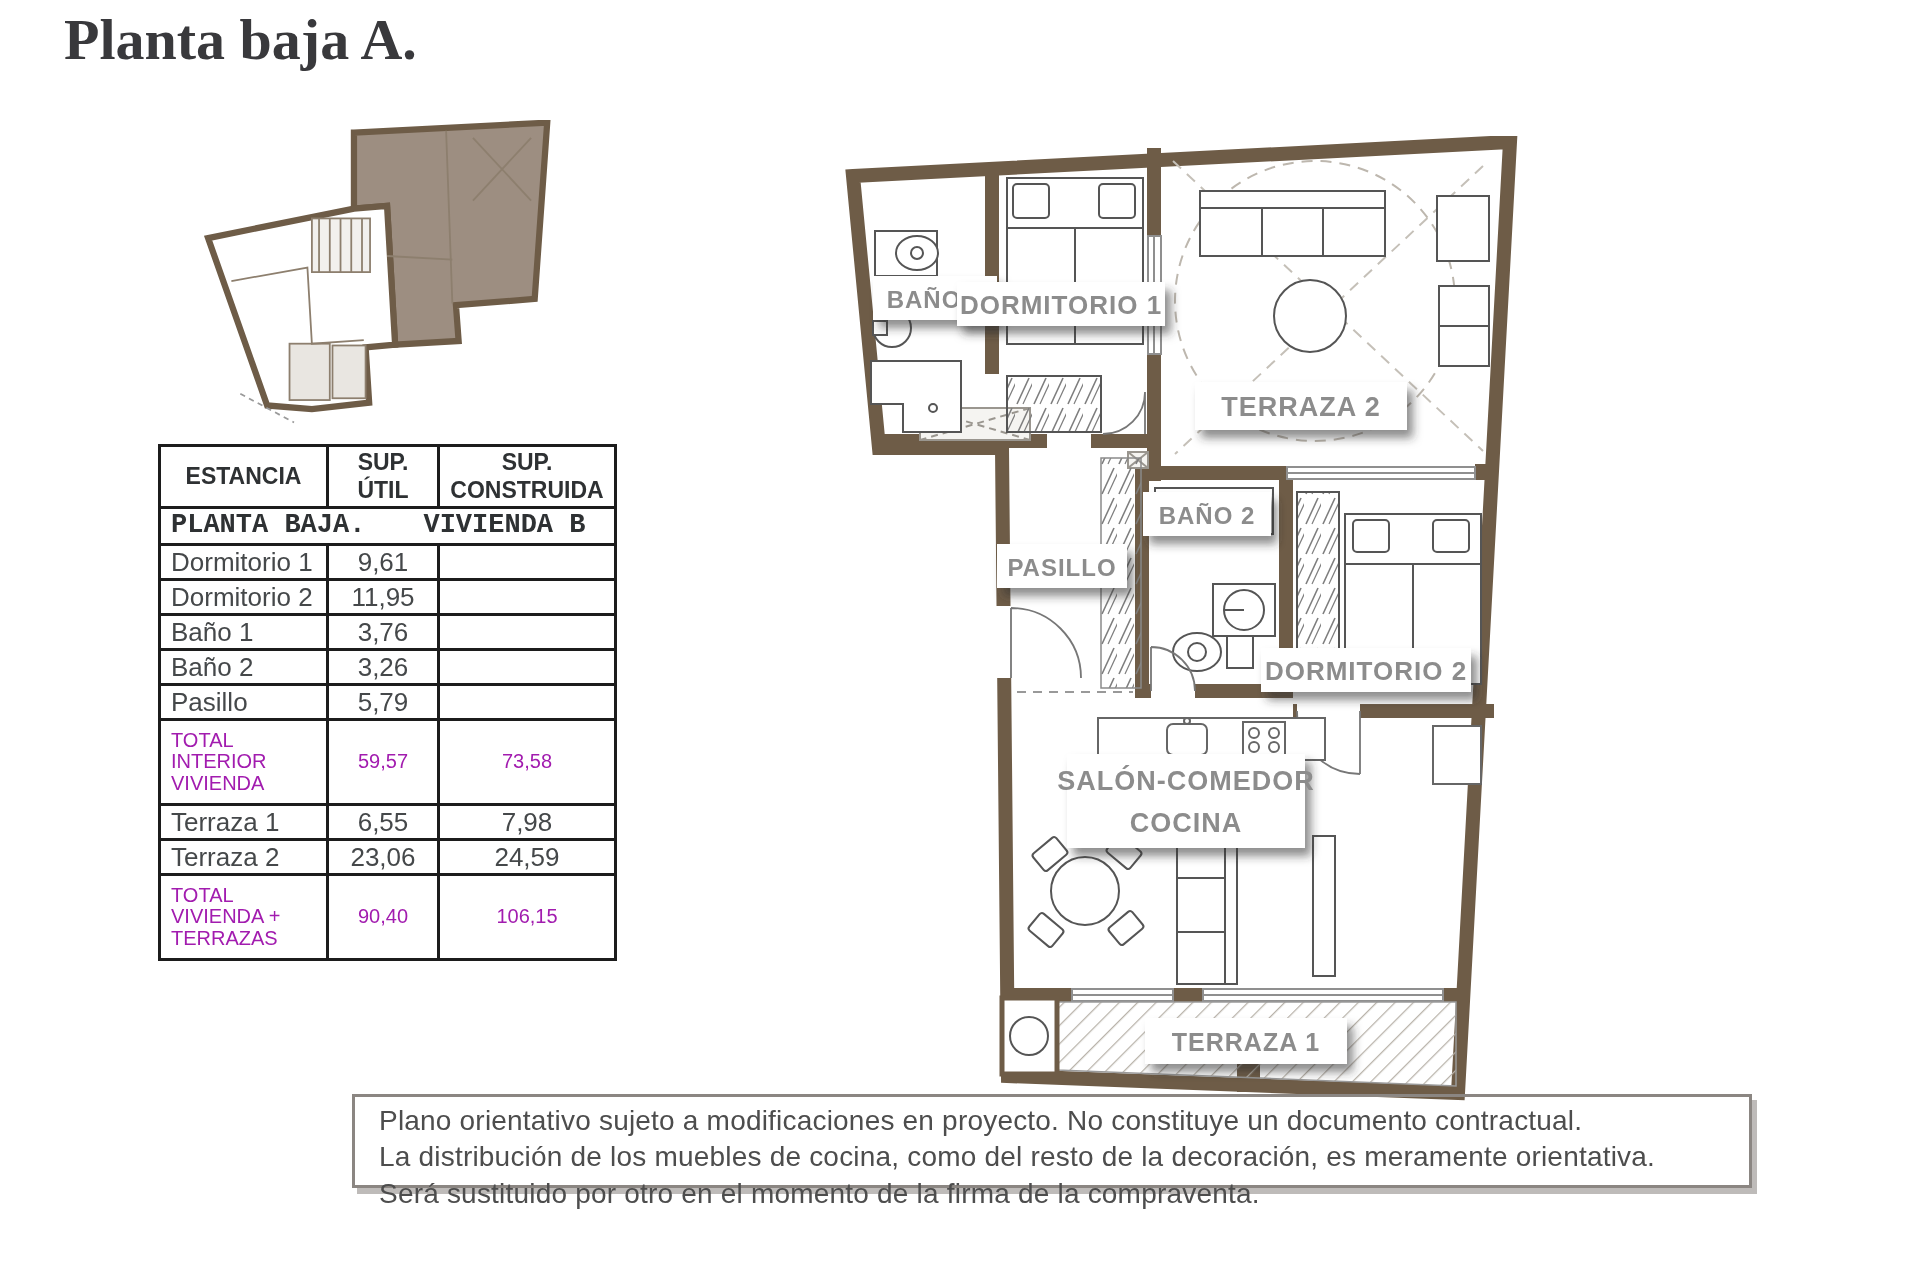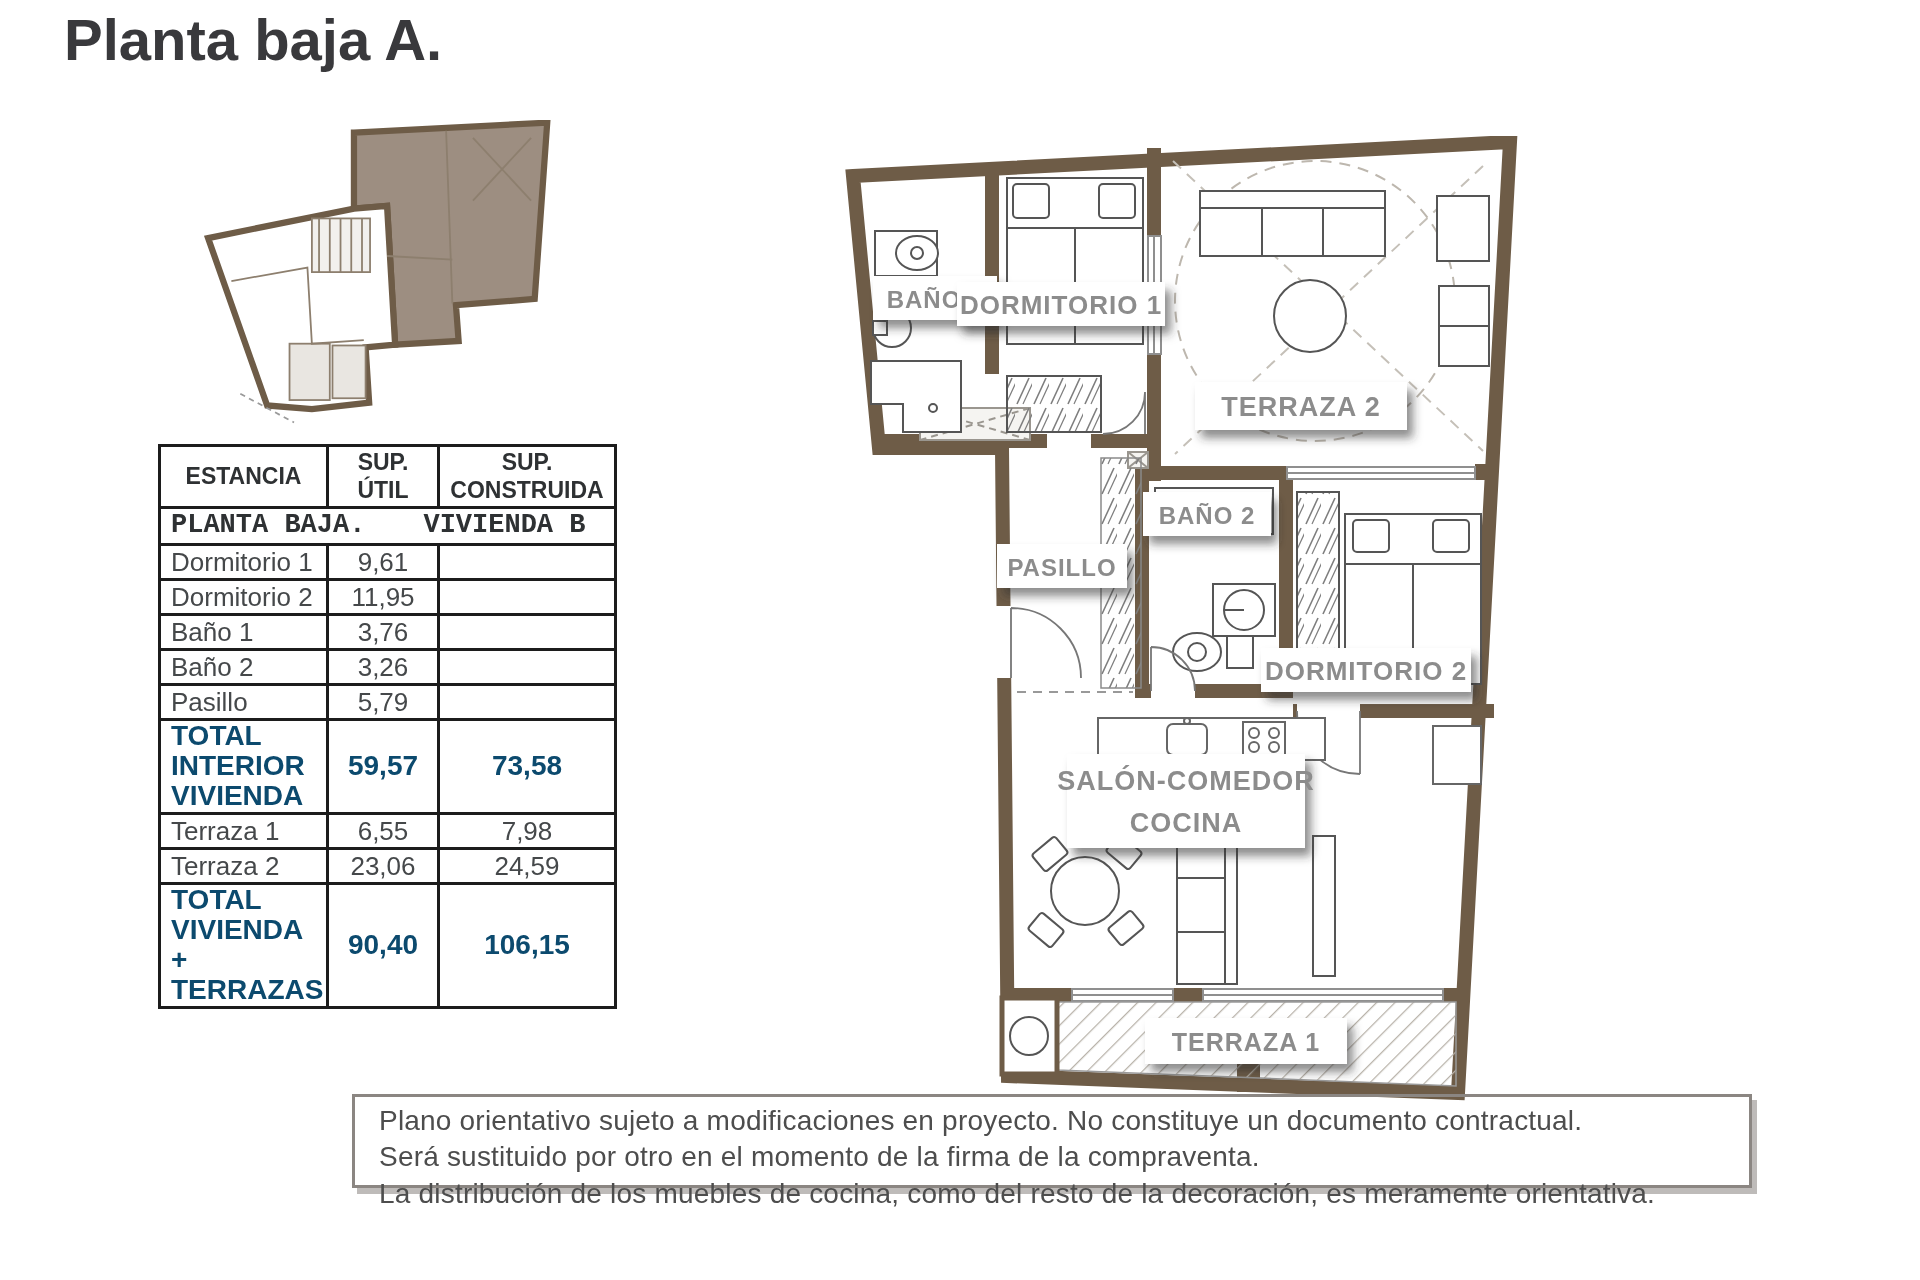--- a/index.html
+++ b/index.html
@@ -1,39 +1,39 @@
 <!DOCTYPE html>
 <html><head>
 <meta charset="utf-8">
 <style>
   html,body{margin:0;padding:0;background:#ffffff;}
   body{font-family:"Liberation Sans", sans-serif;}
   .page{position:relative;width:1920px;height:1280px;background:#fff;overflow:hidden;}
 
   .title{position:absolute;left:64px;top:6px;font-size:58px;font-weight:bold;
-         color:#39393c;letter-spacing:0px;}
+         color:#39393c;letter-spacing:0px;font-family:Liberation Serif, serif;}
 
   
   .keyplan{position:absolute;left:184px;top:120px;width:390px;height:340px;}
 
   
   .areas{position:absolute;left:158px;top:444px;width:456px;border-collapse:collapse;
          table-layout:fixed;color:#45484a;}
   .areas td{border:3px solid #1c1c1c;padding:0 0 0 10px;font-size:26px;line-height:1.08;
             white-space:pre-line;vertical-align:middle;}
   .areas td.num{text-align:center;padding:0 2px;margin-top:19px;}
   .areas td.hdr{font-weight:bold;font-size:23px;text-align:center;padding:0 2px;line-height:1.2;color:#2e3133;}
   .areas tr.r-h{height:62px;}
   .areas tr.r-band{height:37px;}
   .areas tr.r-s{height:35px;}
   .areas tr.r-m{height:88px;}
   .areas tr.r-t{height:85px;}
   .areas .band-cell{font-weight:bold;font-size:27px;color:#2e3133;white-space:normal;font-family:Liberation Mono, monospace;}
   .areas .band-cell .b2{margin-left:58px;}
-  .areas tr.bold td{font-weight:bold;font-size:28px;color:#0c4a6e;}
+  .areas tr.bold td{font-weight:normal;font-size:20px;color:#a21caf;}
 
   
   .plan{position:absolute;left:845px;top:136px;width:775px;height:988px;}
 
   .room-label{font-family:"Liberation Sans", sans-serif;font-weight:bold;fill:#8c8c8c;letter-spacing:1px;}
 
   
   .disclaimer{position:absolute;left:352px;top:1094px;width:1400px;height:94px;
               border:3px solid #8b8682;box-shadow:5px 6px 0 rgba(110,105,100,.45);
               padding:6px 16px 0 24px;box-sizing:border-box;color:#4d4d4d;
@@ -330,17 +330,17 @@
       <text class="room-label" x="341" y="696" font-size="27" text-anchor="middle">COCINA</text>
     </g>
     <g>
       <rect x="300" y="882" width="202" height="46" fill="#ffffff" filter="url(#lblshadow)"></rect>
       <text class="room-label" x="401" y="915" font-size="25" text-anchor="middle">TERRAZA 1</text>
     </g>
   </svg>
 
   <div class="disclaimer">
     <div>Plano orientativo sujeto a modificaciones en proyecto. No constituye un documento contractual.</div>
+    <div>La distribución de los muebles de cocina, como del resto de la decoración, es meramente orientativa.</div>
     <div>Será sustituido por otro en el momento de la firma de la compraventa.</div>
-    <div>La distribución de los muebles de cocina, como del resto de la decoración, es meramente orientativa.</div>
   </div>
 
 </div>
 
 </body></html>

